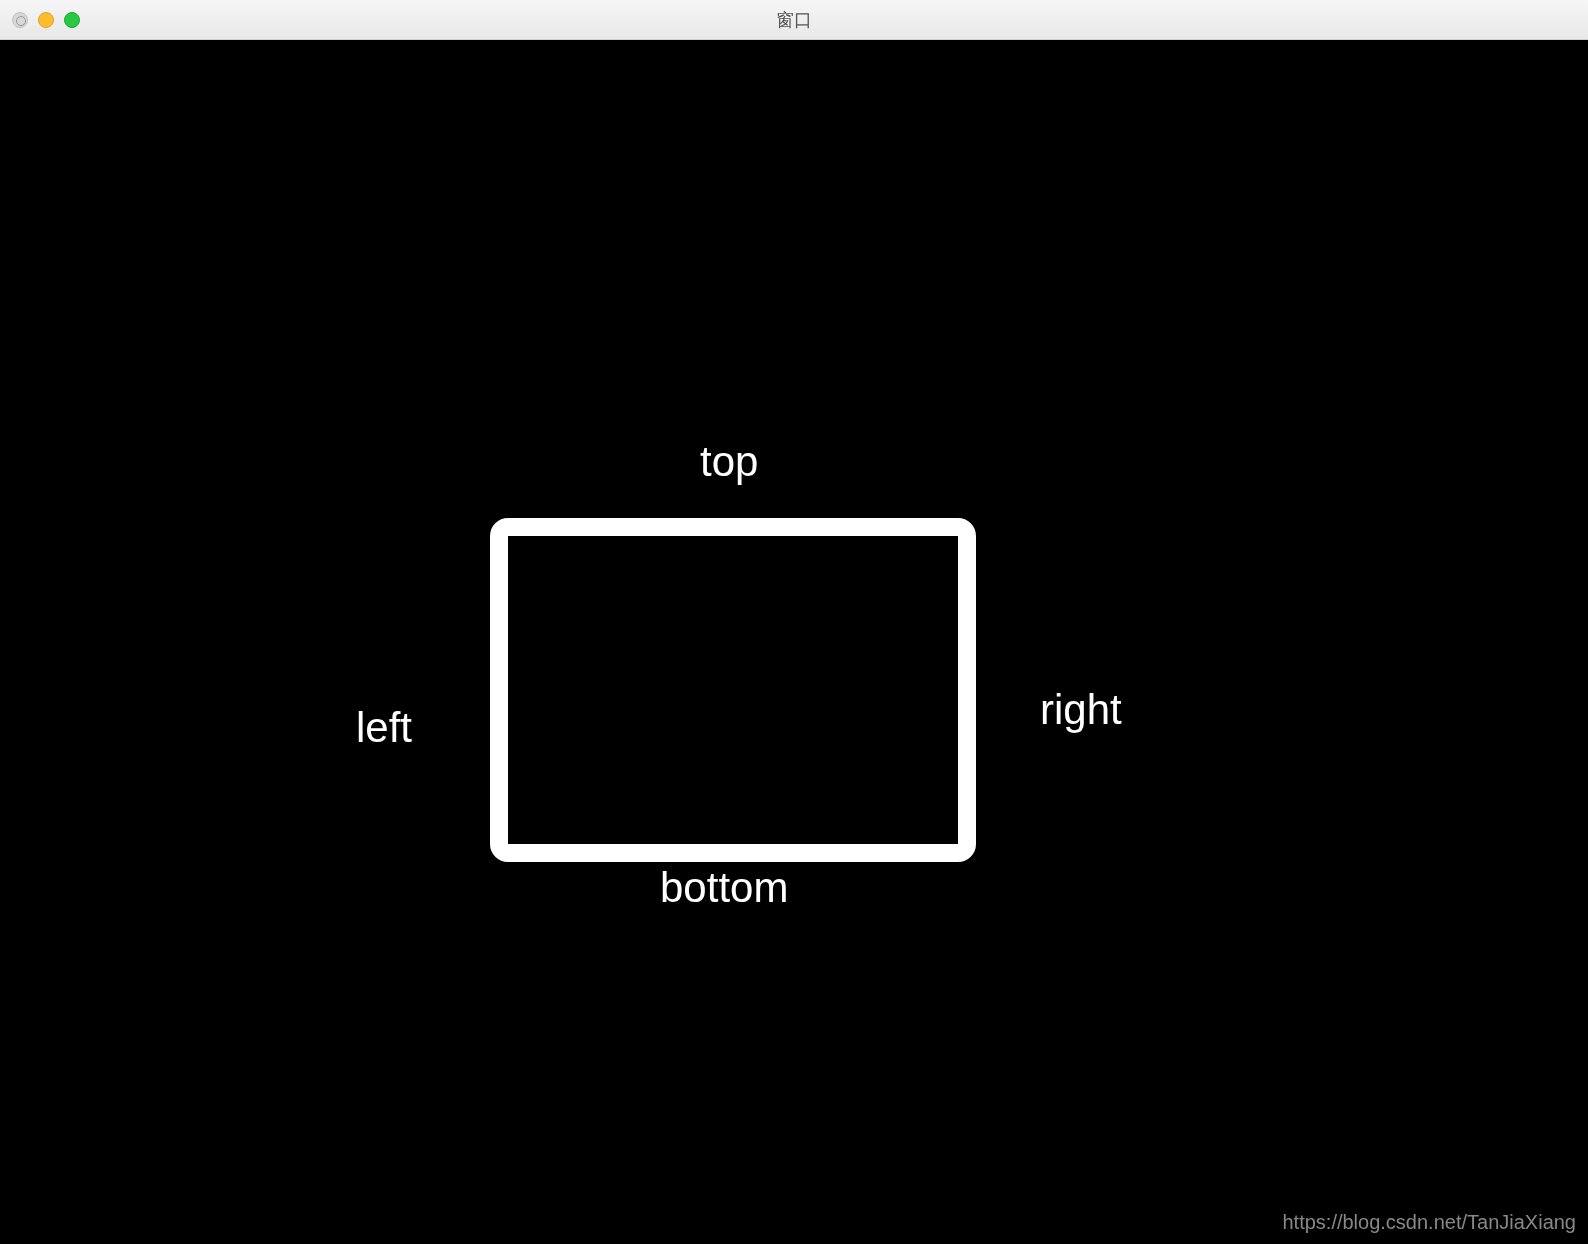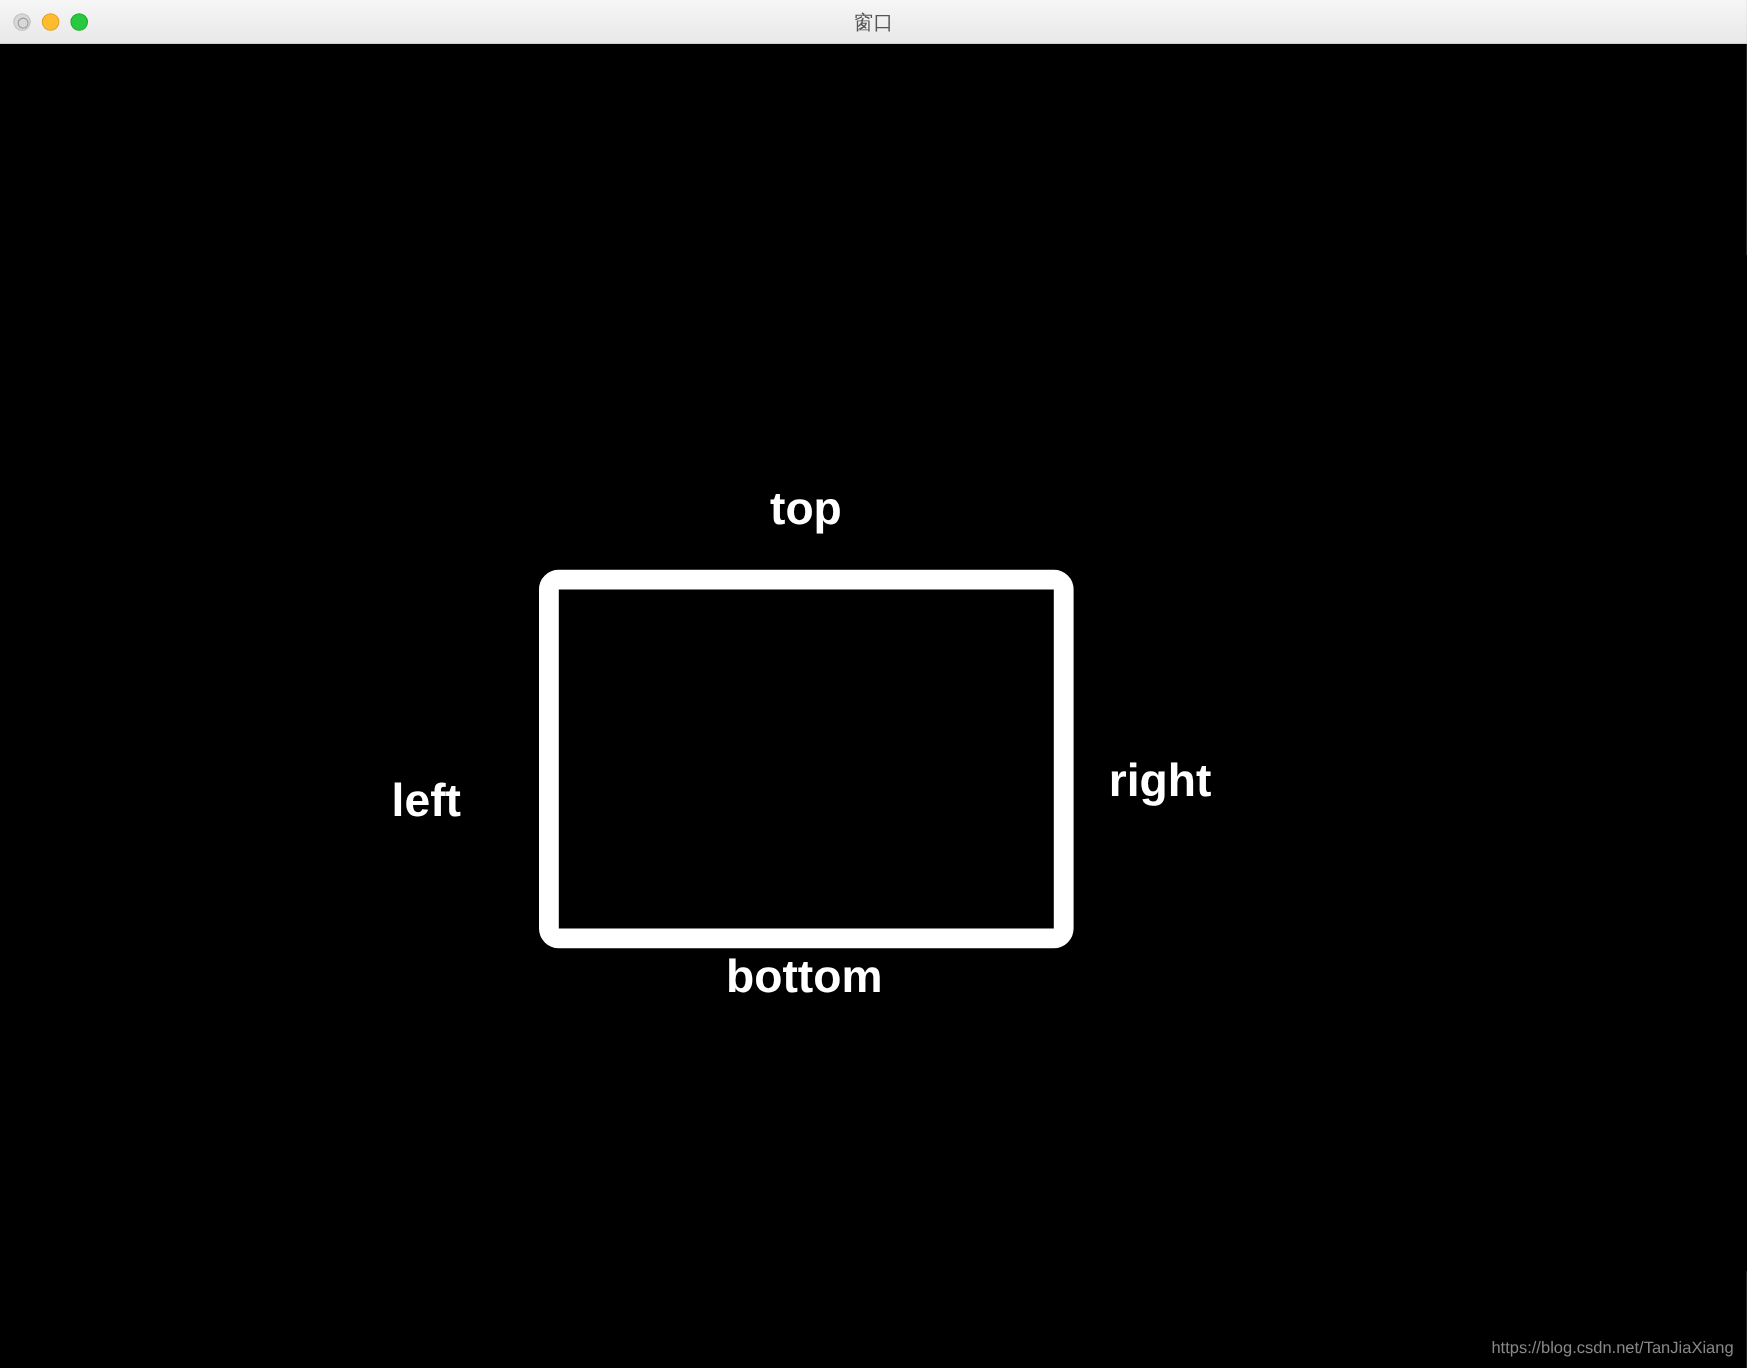--- a/index.html
+++ b/index.html
@@ -89,49 +89,49 @@
       height: 344px;
       border: 18px solid #ffffff;
       border-radius: 18px;
       background: #000000;
     }
     
     .label {
       position: absolute;
       color: #ffffff;
       font-size: 42px;
-      font-weight: 700;
+      font-weight: 400;
     }
     
     .label-top {
       left: 700px;
       top: 398px;
     }
     
     .label-bottom {
       left: 660px;
       top: 824px;
     }
     
     .label-left {
       left: 356px;
       top: 664px;
     }
     
     .label-right {
-      left: 1008px;
+      left: 1040px;
       top: 646px;
     }
     
     .watermark {
       position: absolute;
       bottom: 10px;
       right: 12px;
       color: #888;
-      font-size: 15px;
+      font-size: 20px;
       font-family: Arial, sans-serif;
     }
   </style>
 </head>
 <body>
 
 <div class="titlebar">
   <div class="traffic-lights">
     <div class="traffic-light traffic-close"></div>
     <div class="traffic-light traffic-minimize"></div>

